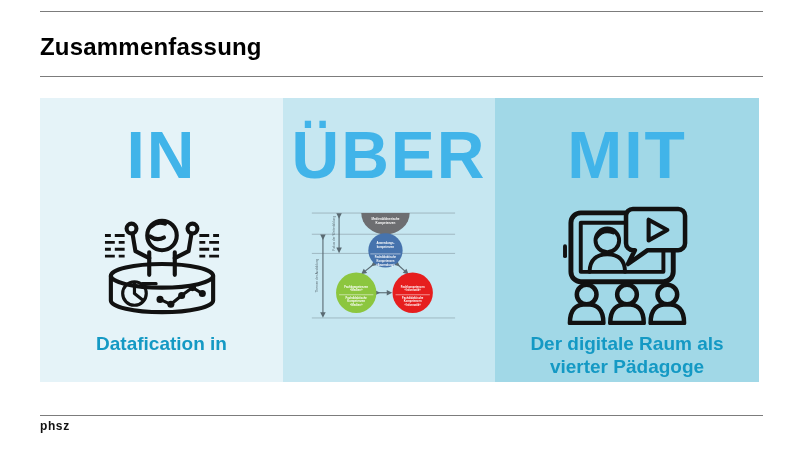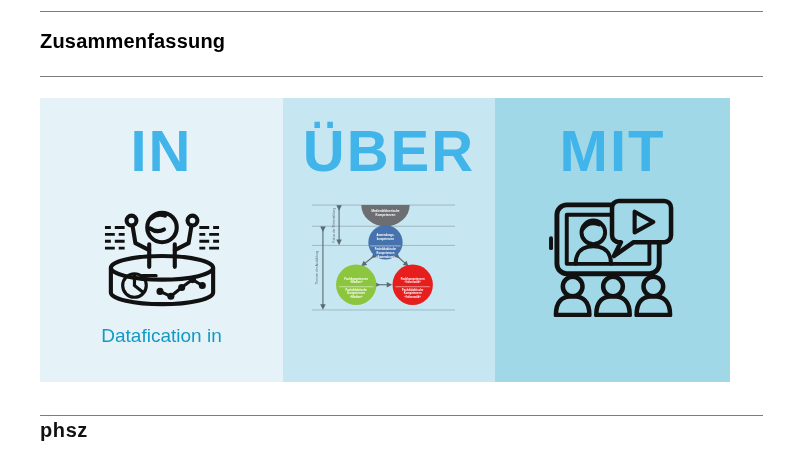--- a/index.html
+++ b/index.html
@@ -5,41 +5,42 @@
   html,body{margin:0;padding:0}
   body{
     width:800px;height:450px;background:#ffffff;position:relative;overflow:hidden;
     font-family:"Liberation Sans",sans-serif;
   }
   .rule{position:absolute;left:40px;width:723px;height:1px;background:#7c7c7c}
   #rule-top{top:11px}
   #rule-under-title{top:76px}
   #rule-footer{top:415px}
   .title{
-    position:absolute;left:40px;top:17px;font-size:20px;font-weight:bold;color:#000;
+    position:absolute;left:40px;top:17px;font-size:24px;font-weight:bold;color:#000;
     letter-spacing:.2px;
     text-align:right;
   }
   .logo{
-    position:absolute;left:40px;top:419px;font-size:20px;font-weight:bold;color:#111;
+    position:absolute;left:40px;top:419px;font-size:12px;font-weight:bold;color:#111;
     letter-spacing:.6px;
   }
   .panels{position:absolute;left:40px;top:98px;width:720px;height:284px;display:flex}
   .panel{display:flex;flex-direction:column;align-items:center;height:284px}
   .panel.p1{width:243px;background:var(--panel1-bg,#e5f3f8)}
   .panel.p2{width:212px;background:var(--panel2-bg,#c6e7f1)}
-  .panel.p3{width:235px;background:var(--panel3-bg,#a1d8e7)}
+  .panel.p3{width:264px;background:var(--panel3-bg,#a1d8e7)}
   .word{
-    margin-top:24px;font-size:58px;font-weight:bold;line-height:1;letter-spacing:2px;
+    margin-top:24px;font-size:66px;font-weight:bold;line-height:1;letter-spacing:2px;
     color:var(--accent-blue,#41b4e9);
   }
   .iconbox{height:128px;margin-top:12px;display:flex;align-items:center;justify-content:center}
   .caption{
     margin-top:4px;text-align:center;font-size:19px;line-height:1.22;
     color:var(--caption-teal,#1499c4);
+    font-weight:bold;
   }
   .icon-stroke{stroke:#111;fill:none;stroke-linejoin:round}
   .diag-grid{stroke:#8699a2;stroke-width:.6}
   .diag-arrow{stroke:#5a6a72;stroke-width:1.1;fill:none}
   .diag-txt{fill:#fff;font-weight:bold;text-anchor:middle;font-family:"Liberation Sans",sans-serif}
   .diag-axis{fill:#5a6a72;font-size:3.2px;text-anchor:middle;font-family:"Liberation Sans",sans-serif}
   .diag-divider{stroke:#fff;stroke-width:.5}
 </style>
 </head>
 <body>
@@ -183,18 +184,22 @@
         <g class="icon-stroke" stroke-width="4.6">
           <circle cx="24" cy="93" r="10"></circle>
           <path d="M7,122 C7,107 14,103 24,103 C34,103 41,107 41,122 Z"></path>
           <circle cx="65" cy="93" r="10"></circle>
           <path d="M48,122 C48,107 55,103 65,103 C75,103 82,107 82,122 Z"></path>
           <circle cx="106" cy="93" r="10"></circle>
           <path d="M89,122 C89,107 96,103 106,103 C116,103 123,107 123,122 Z"></path>
         </g>
       </svg>
     </div>
+    <div class="caption">
+      <div>Der digitale Raum als</div>
+      <div>vierter Pädagoge</div>
+    </div>
   </div>
 
 </div>
 
 <div class="rule" id="rule-footer"></div>
 <div class="logo">phsz</div>
 
 </body></html>

